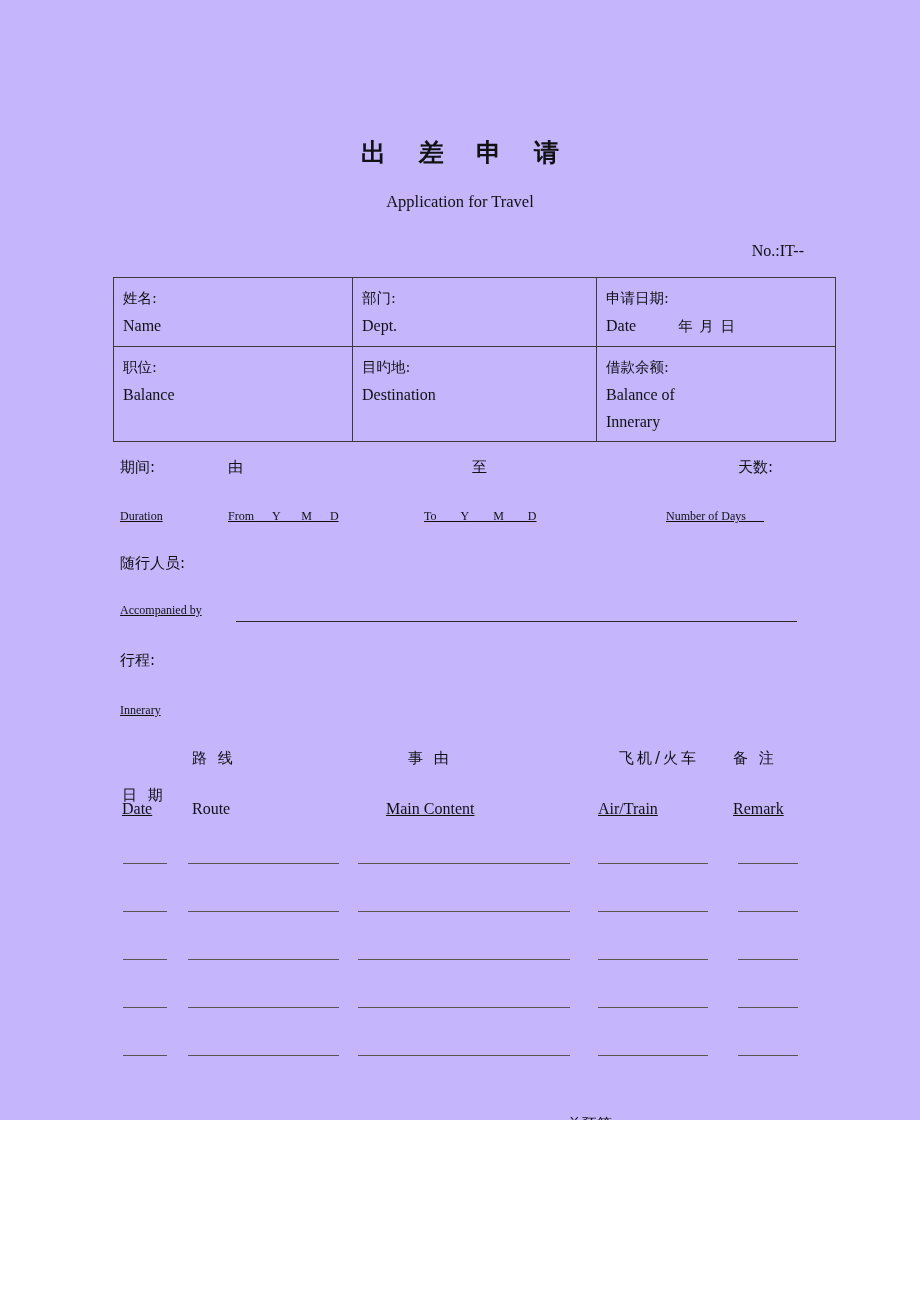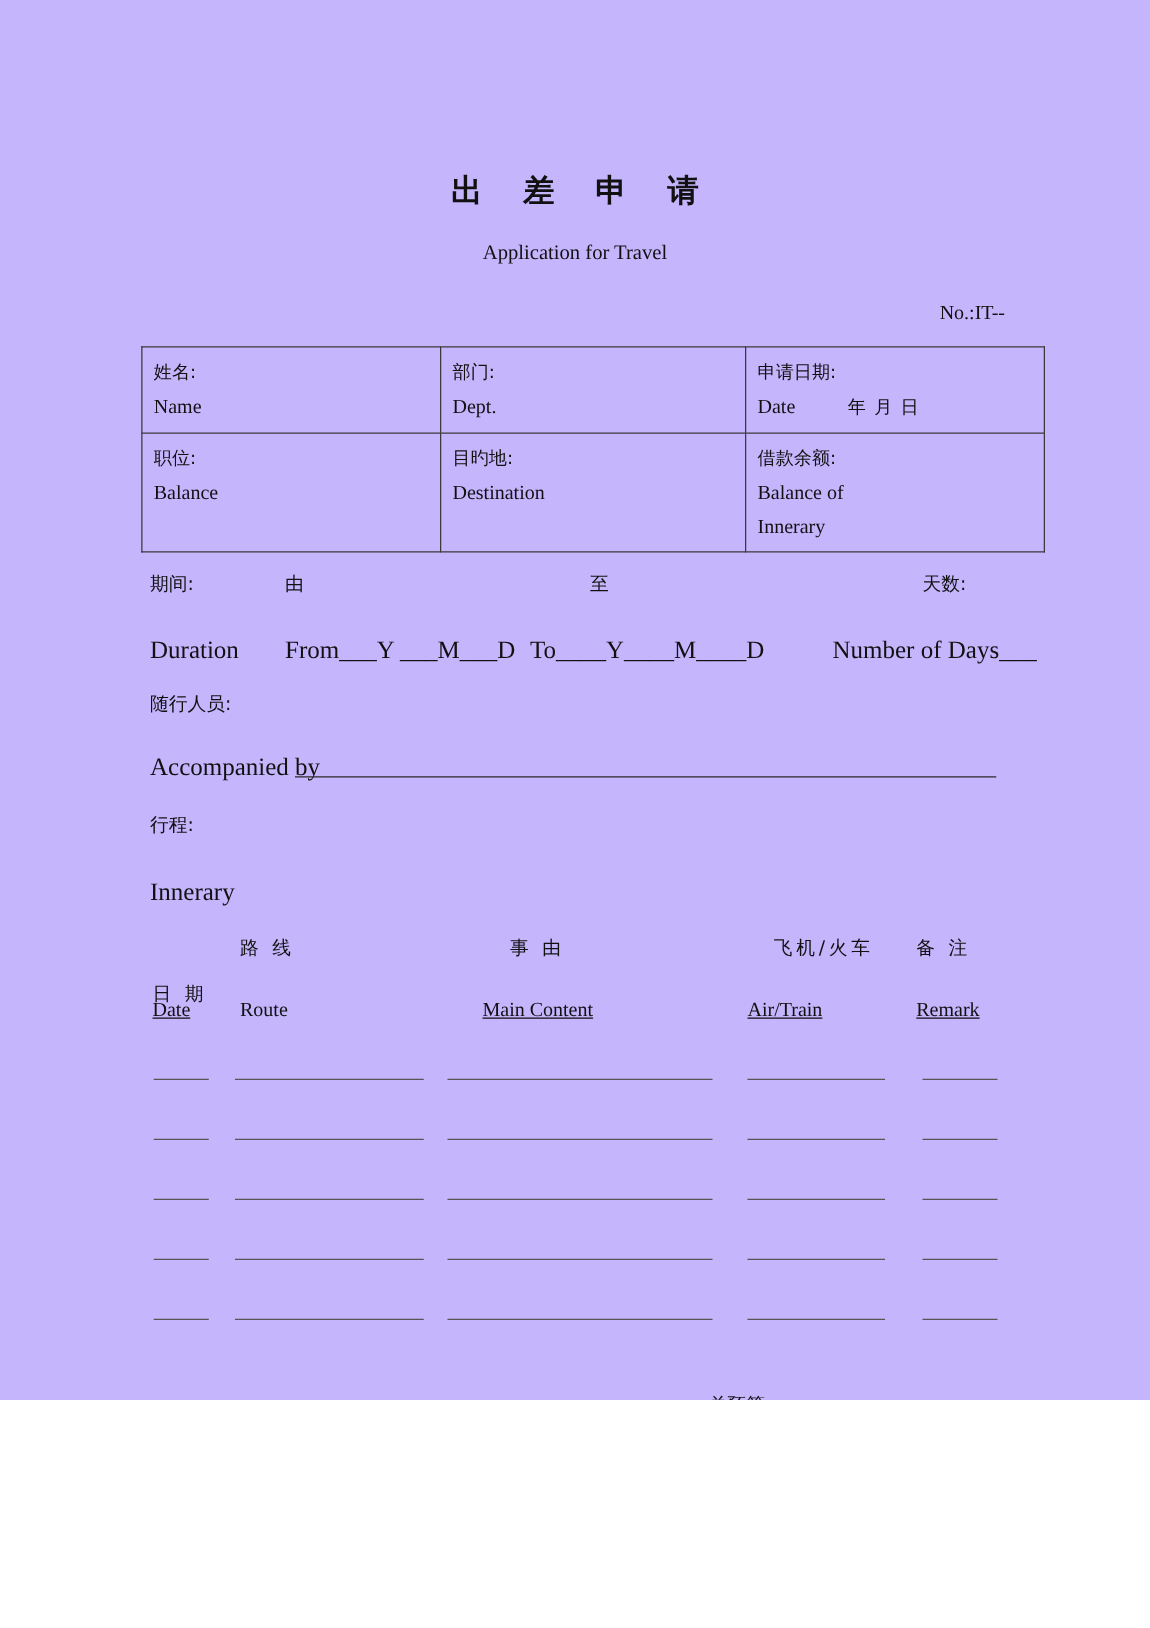--- a/index.html
+++ b/index.html
@@ -89,21 +89,22 @@
   .abs {
     position: absolute;
     white-space: pre;
   }
   .cn {
     font-family: "DejaVu Sans", "Liberation Sans", sans-serif;
     font-size: 15px;
   }
   .en {
     font-family: "Liberation Serif", "DejaVu Serif", serif;
-    font-size: 20px;
+    font-size: 12px;
+    text-decoration: underline;
   }
   .hdr-cn {
     font-family: "DejaVu Sans", "Liberation Sans", sans-serif;
     font-size: 15px;
     letter-spacing: 3px;
   }
   .hdr-en {
     font-family: "Liberation Serif", "DejaVu Serif", serif;
     font-size: 16px;
   }

